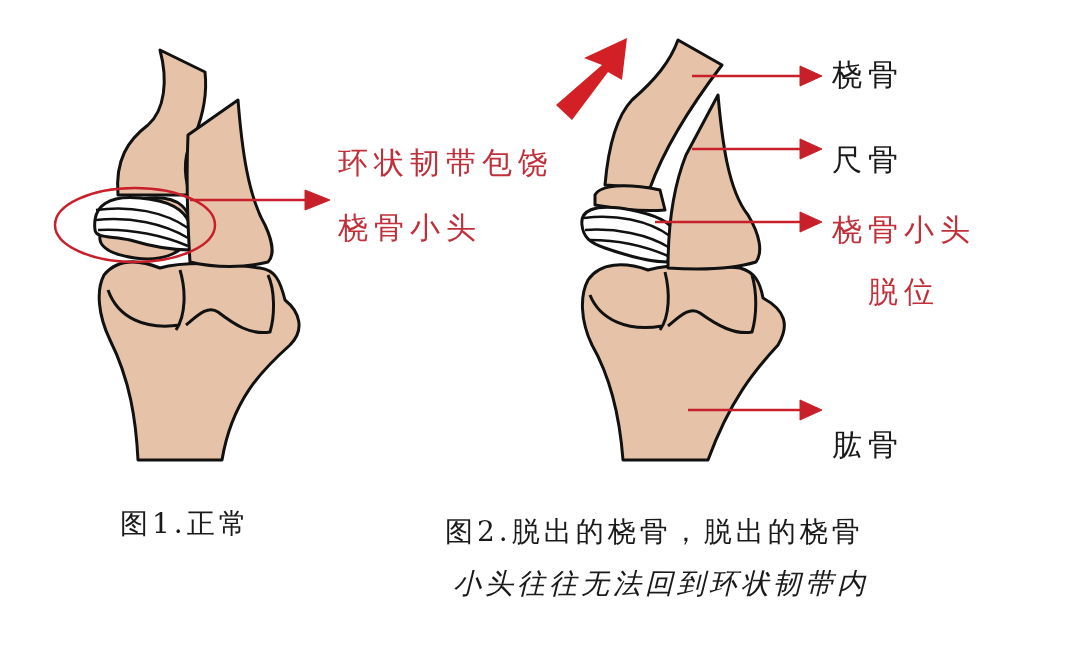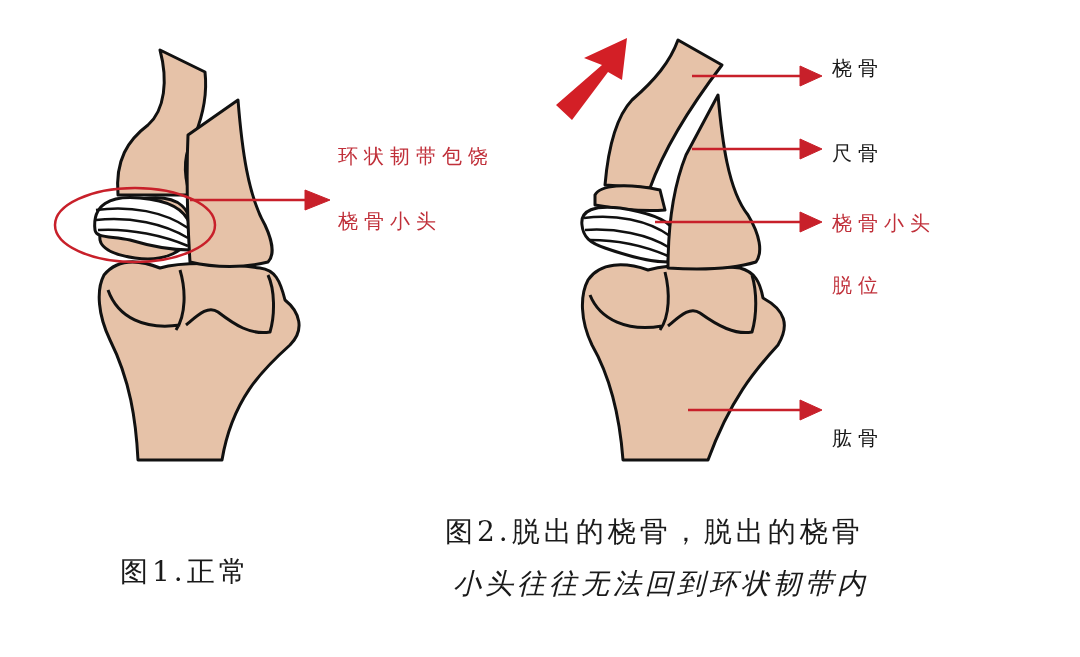--- a/index.html
+++ b/index.html
@@ -1,19 +1,19 @@
 <!DOCTYPE html>
 <html><head>
 <meta charset="utf-8">
 <style>
   html, body { margin: 0; padding: 0; background: #ffffff; }
   body { width: 1080px; height: 657px; position: relative; overflow: hidden;
          font-family: "DejaVu Serif", "Liberation Serif", serif; }
   svg.art { position: absolute; left: 0; top: 0; }
-  .label { position: absolute; font-size: 20px; letter-spacing: 6px; white-space: nowrap; }
+  .label { position: absolute; font-size: 30px; letter-spacing: 6px; white-space: nowrap; }
   .red { color: #c0303a; }
   .black { color: #1a1a1a; }
   .caption { position: absolute; font-size: 28px; letter-spacing: 4px; color: #1a1a1a; white-space: nowrap; }
 </style>
 </head>
 <body>
 
 <svg class="art" width="1080" height="657" viewBox="0 0 1080 657" xmlns="http://www.w3.org/2000/svg">
 
   <g stroke="#111" stroke-width="3" stroke-linejoin="round">
@@ -57,21 +57,21 @@
     <polygon points="800,139 822,149 800,159"></polygon>
     <line x1="655" y1="222" x2="805" y2="222" stroke-width="2.5"></line>
     <polygon points="800,212 822,222 800,232"></polygon>
     <line x1="688" y1="410" x2="805" y2="410" stroke-width="2.5"></line>
     <polygon points="800,400 822,410 800,420"></polygon>
   </g>
 </svg>
 
 <div class="label red" style="left:338px; top:143px;text-align:center;">环状韧带包饶</div>
 <div class="label red" style="left:338px; top:208px;">桡骨小头</div>
-<div class="caption" style="left:120px; top:505px;margin-top:48px;">图1.正常</div>
+<div class="caption" style="left:120px; top:505px;">图1.正常</div>
 
 <div class="label black" style="left:832px; top:55px;">桡骨</div>
 <div class="label black" style="left:832px; top:140px;">尺骨</div>
 <div class="label red" style="left:832px; top:210px;">桡骨小头</div>
-<div class="label red" style="left:832px; top:272px;">脱位</div>
+<div class="label red" style="left:868px; top:272px;">脱位</div>
 <div class="label black" style="left:832px; top:393px;margin-top:32px;">肱骨</div>
 <div class="caption" style="left:445px; top:513px;">图2.脱出的桡骨，脱出的桡骨</div>
 <div class="caption" style="left:453px; top:565px;font-style:italic;">小头往往无法回到环状韧带内</div>
 
 </body></html>

